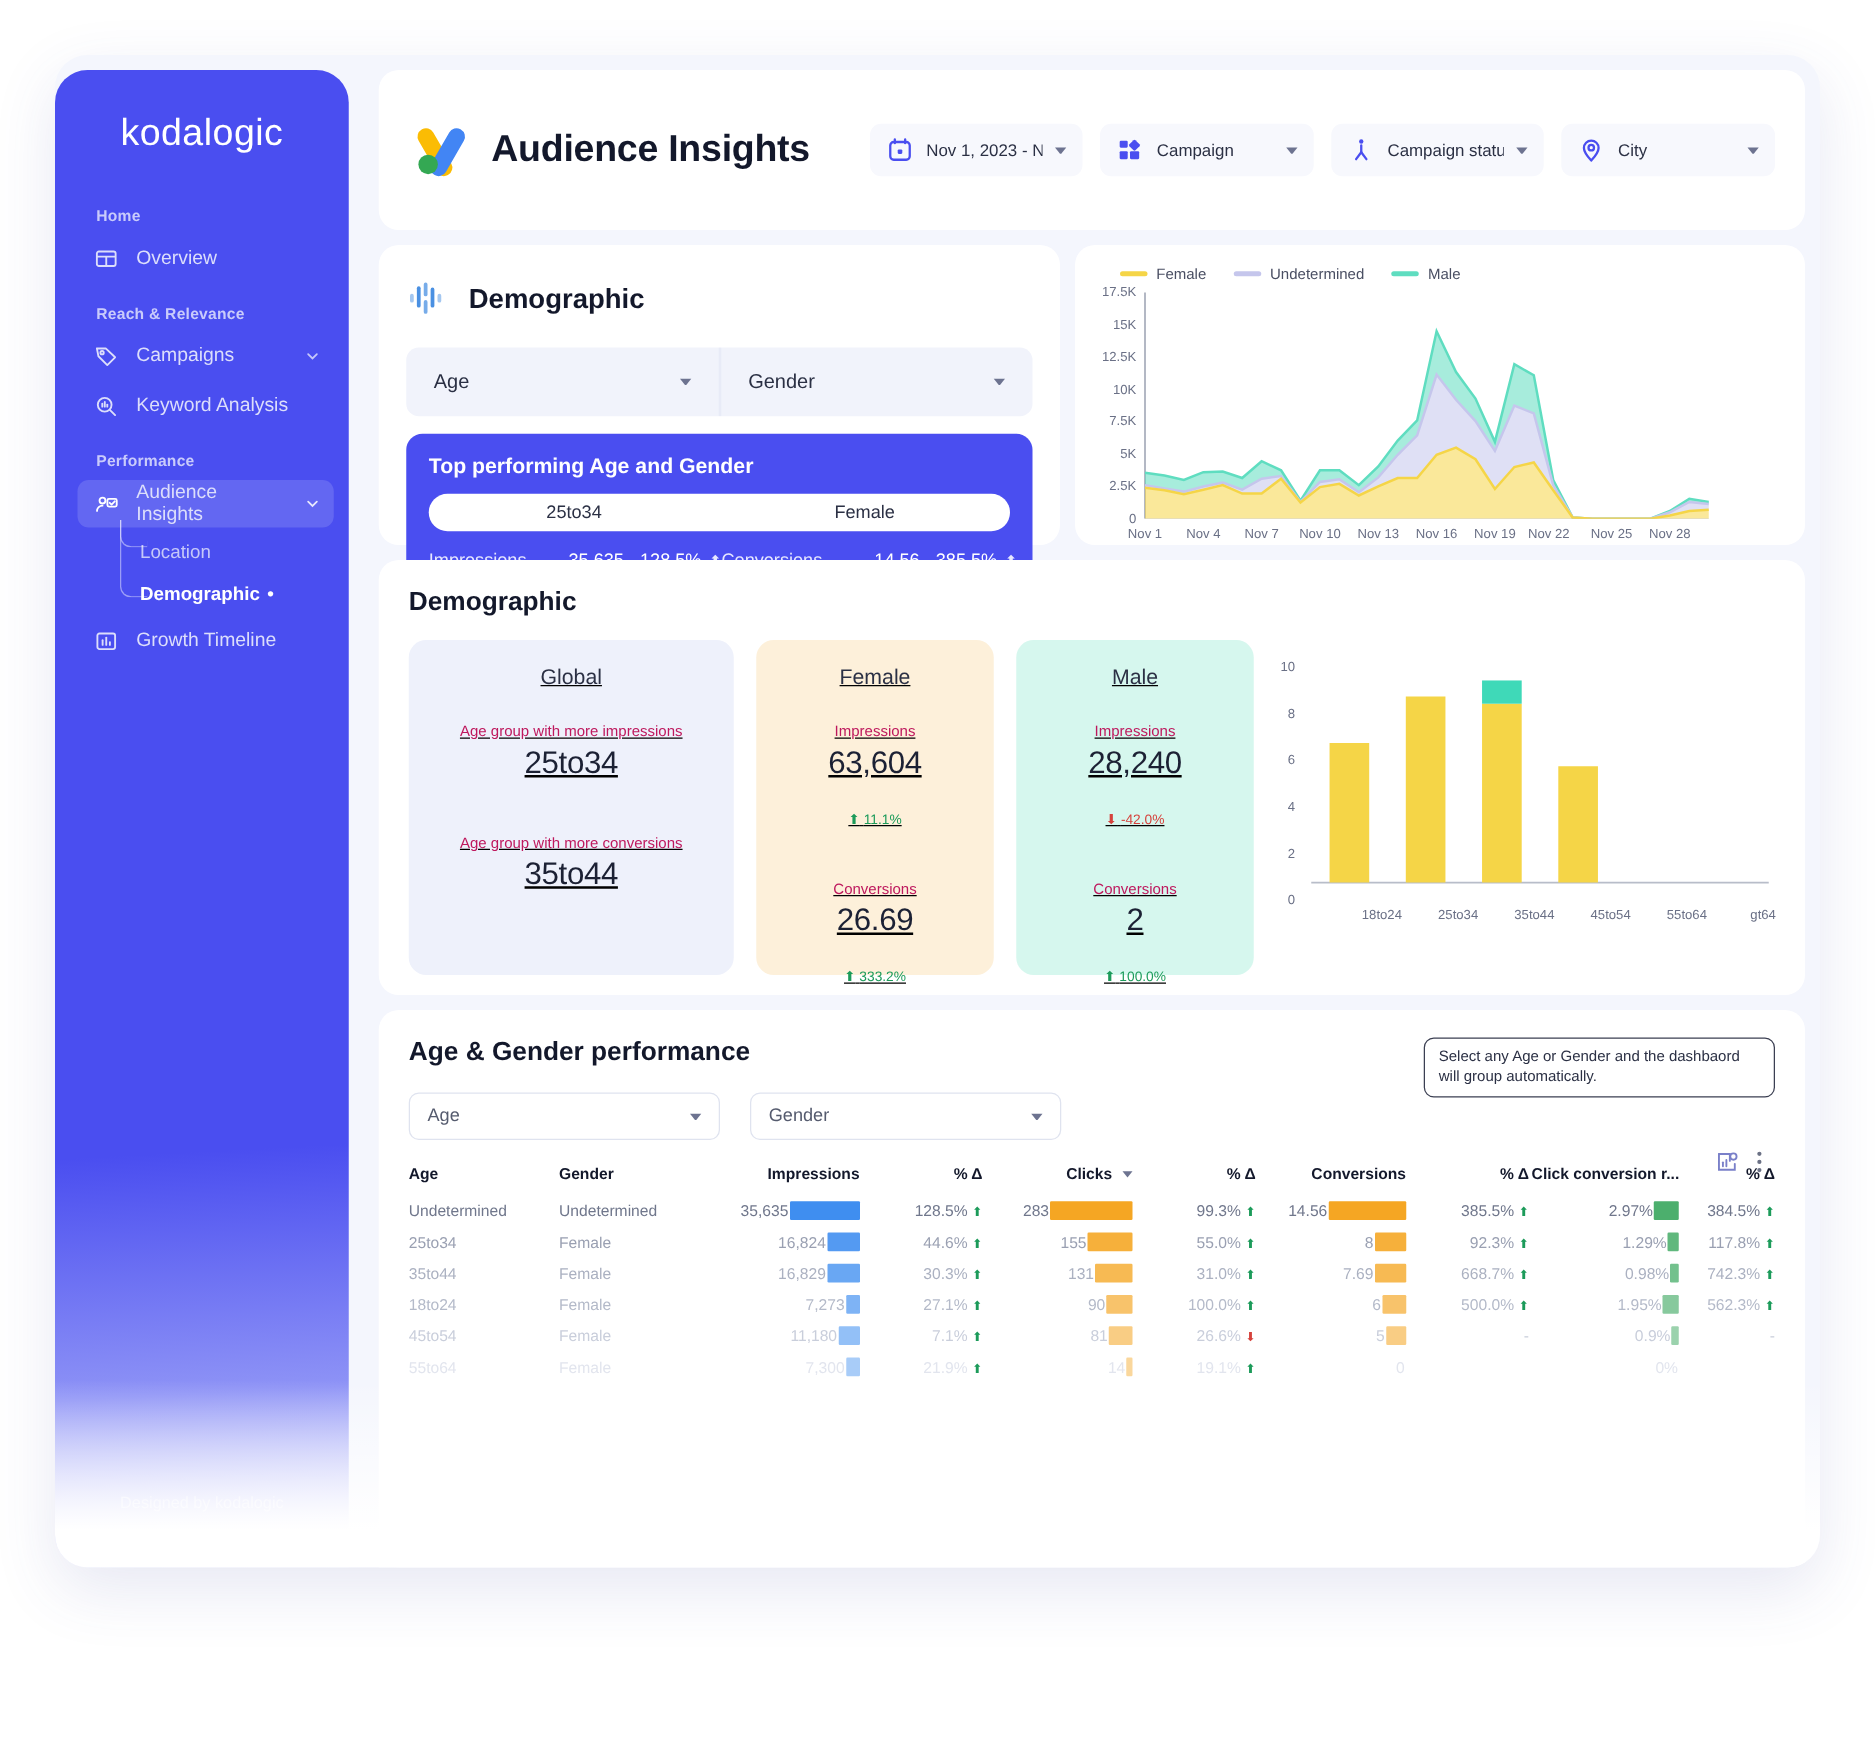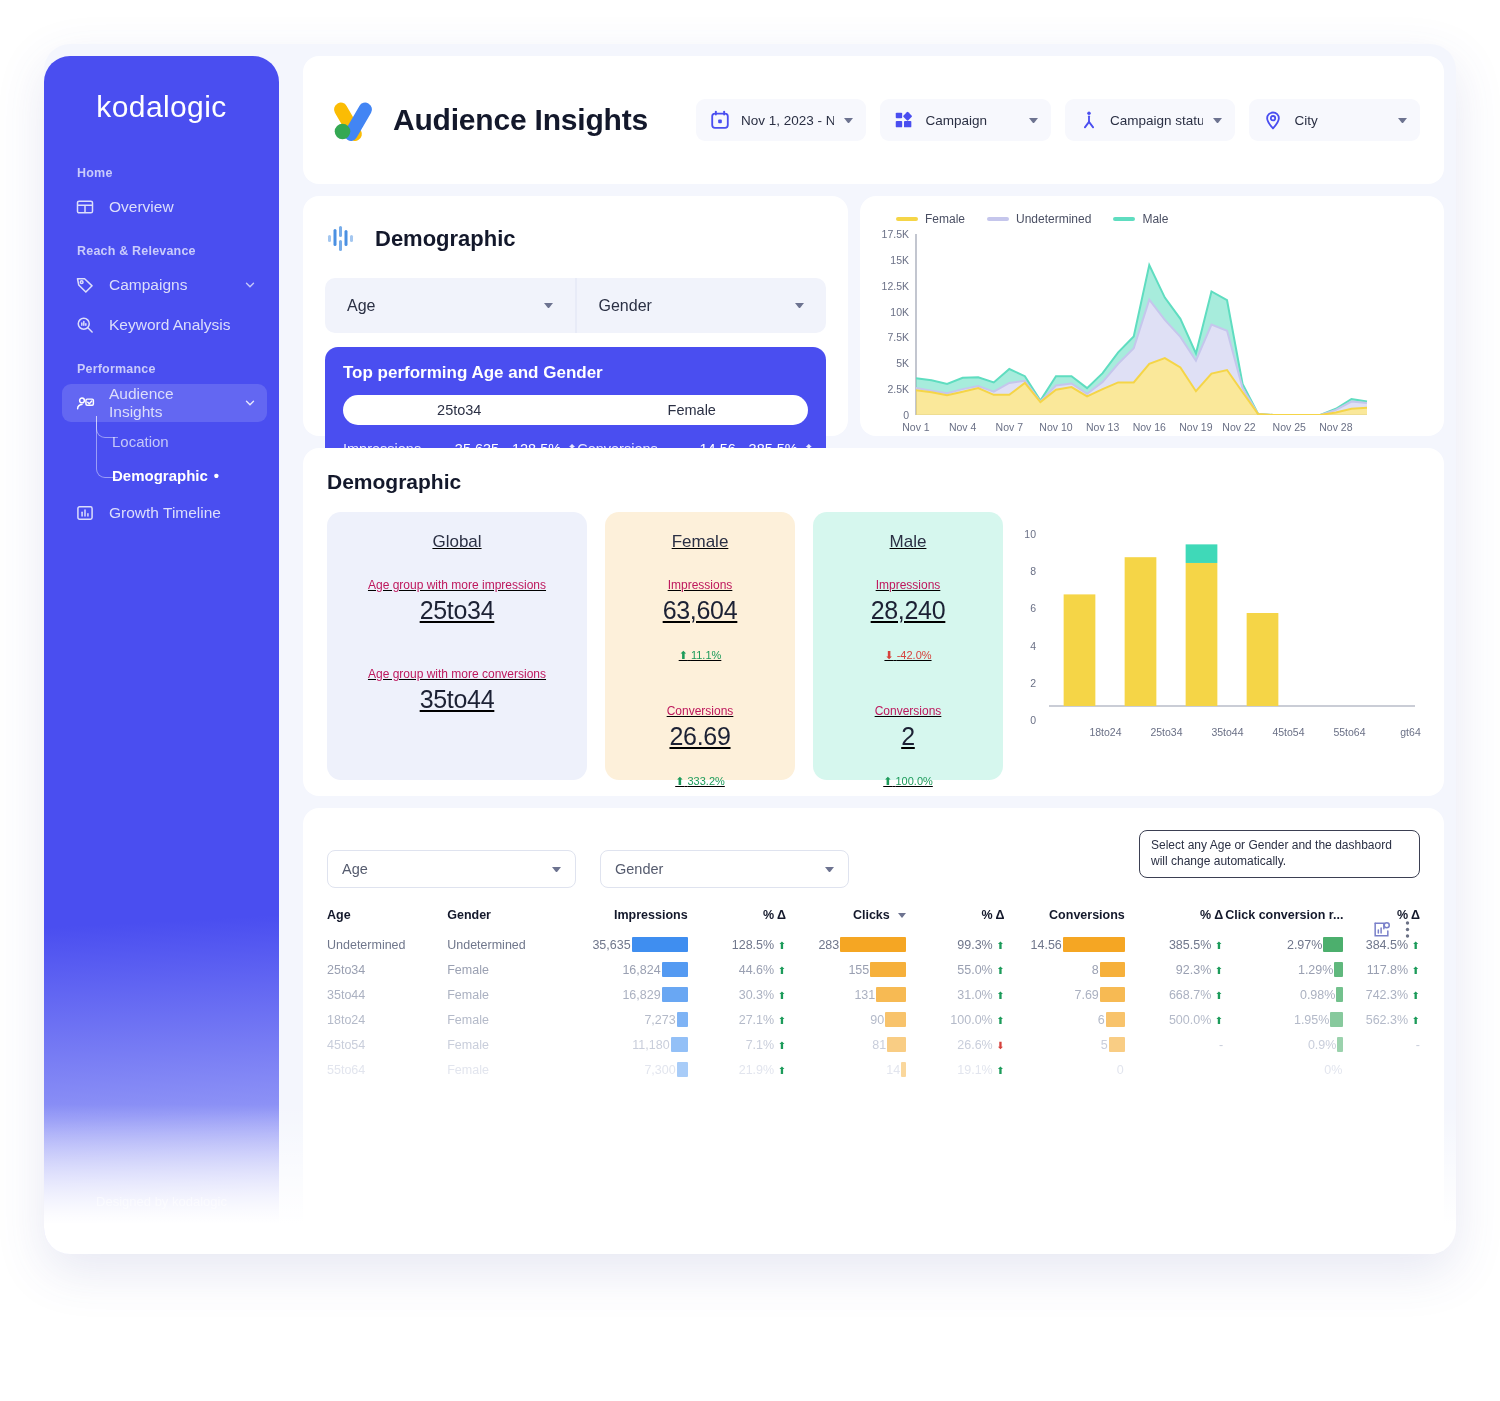--- a/index.html
+++ b/index.html
@@ -539,32 +539,33 @@
             <span style="position: absolute; left: 267.5px; top: 214px; transform: translateX(-50%); font-size: 10.5px; color: rgb(106, 112, 134); white-space: nowrap;">45to54</span>
             <span style="position: absolute; left: 328.5px; top: 214px; transform: translateX(-50%); font-size: 10.5px; color: rgb(106, 112, 134); white-space: nowrap;">55to64</span>
             <span style="position: absolute; left: 389.5px; top: 214px; transform: translateX(-50%); font-size: 10.5px; color: rgb(106, 112, 134); white-space: nowrap;">gt64</span>
           </div>
     </div>
   </section>
 
   <section class="row3">
     <div class="r3-head">
       <div class="r3-left">
+        <div class="sec-title">Age &amp; Gender performance</div>
         <div class="selects">
           <div class="sel">
             <span class="sl">Age</span>
             <span class="caret"></span>
           </div>
           <div class="sel">
             <span class="sl">Gender</span>
             <span class="caret"></span>
           </div>
         </div>
       </div>
-      <div class="hint">Select any Age or Gender and the dashbaord will change automatically.</div>
+      <div class="hint">Select any Age or Gender and the dashbaord will group automatically.</div>
     </div>
 
     <div class="tbl-icons">
       <span>
         <svg width="19" height="19" viewBox="0 0 24 24" fill="none" stroke="#7a80c9" stroke-width="1.9" stroke-linecap="round">
           <path d="M4 4h11v7"></path>
               <path d="M4 4v16h16v-6"></path>
               <line x1="8" y1="16.5" x2="8" y2="12.5"></line>
               <line x1="11.5" y1="16.5" x2="11.5" y2="10"></line>
               <circle cx="18.6" cy="6.6" r="3.2"></circle>

